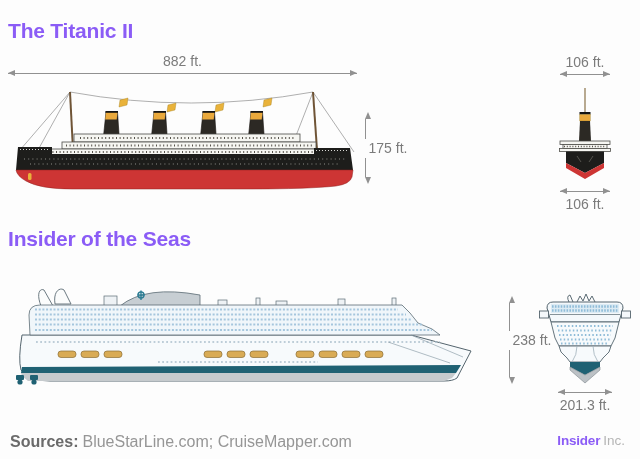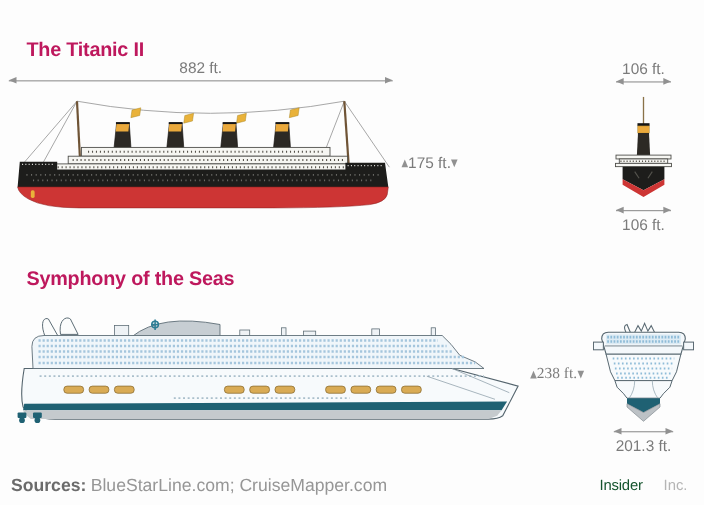--- a/index.html
+++ b/index.html
@@ -1,41 +1,41 @@
 <!DOCTYPE html>
 <html><head>
 <meta charset="utf-8">
 <style>
   html,body{margin:0;padding:0;background:#fff;}
   .canvas{position:relative;width:640px;height:459px;background:#fdfdfd;overflow:hidden;
           font-family:"Liberation Sans",sans-serif;}
-  .ship-title{position:absolute;margin:16px;font-size:18px;font-weight:700;color:#be185d;
+  .ship-title{position:absolute;margin:0;font-size:21px;font-weight:700;color:#8b5cf6;
               letter-spacing:-0.2px;white-space:nowrap;}
   .abs{position:absolute;}
   
   .dim-h{position:absolute;}
   .dim-label{font-size:14px;color:#7b7b7b;text-align:center;line-height:17px;white-space:nowrap;}
   .dim-line{position:relative;height:1px;background:#919191;}
   .dim-h.above .dim-line{margin-top:3px;}
   .dim-h.below .dim-line{margin-bottom:4px;}
   .ah{position:absolute;width:0;height:0;top:-3px;}
   .ah-left{left:0;border-top:3.5px solid transparent;border-bottom:3.5px solid transparent;border-right:7px solid #919191;}
   .ah-right{right:0;border-top:3.5px solid transparent;border-bottom:3.5px solid transparent;border-left:7px solid #919191;}
   
-  .dim-v{position:absolute;display:flex;flex-direction:row;align-items:center;}
+  .dim-v{position:absolute;display:flex;flex-direction:column;}
   .vline{width:1px;background:#919191;flex:1;}
   .vcap{width:0;height:0;}
   .vcap-up{border-left:3.5px solid transparent;border-right:3.5px solid transparent;border-bottom:7px solid #919191;}
   .vcap-down{border-left:3.5px solid transparent;border-right:3.5px solid transparent;border-top:7px solid #919191;}
   .dim-v .dim-label{margin:1px 0;}
   
   .sources{position:absolute;left:10px;top:433px;font-size:16px;color:#969696;white-space:nowrap;text-align:center;}
   .sources .src-label{color:#6b6b6b;font-weight:700;margin-right:4px;}
   .brand{position:absolute;right:15px;top:433px;font-size:13.5px;color:#b5b5b5;white-space:nowrap;}
-  .brand .brand-name{color:#14532d;font-weight:400;margin-right:19px;letter-spacing:-0.2px;}
+  .brand .brand-name{color:#8b5cf6;font-weight:700;margin-right:3px;letter-spacing:-0.2px;}
 </style>
 </head>
 <body>
 
 <div class="canvas">
 
   <h1 class="ship-title" style="left:8px;top:19px;">The Titanic II</h1>
 
   <div class="dim-h above" style="left:8px;top:53px;width:349px;">
     <div class="dim-label">882 ft.</div>
@@ -137,21 +137,21 @@
   </svg>
 
   <div class="dim-h below" style="left:560px;top:191px;width:50px;">
     <div class="dim-line">
       <span class="ah ah-left"></span>
       <span class="ah ah-right"></span>
     </div>
     <div class="dim-label">106 ft.</div>
   </div>
 
-  <h1 class="ship-title" style="left:8px;top:227px;">Symphony of the Seas</h1>
+  <h1 class="ship-title" style="left:8px;top:227px;">Insider of the Seas</h1>
 
 
   <svg class="abs" style="left:8px;top:287px;" width="468" height="100" viewBox="0 0 468 100">
     <g fill="#fbfcfc" stroke="#5b6b74" stroke-width="0.9">
       <path d="M33,19 C28,6 32,1 36,3 L45,19 Z"></path>
       <path d="M47,17 C45,4 52,0 56,3 L63,17 Z"></path>
     </g>
     <g>
       <rect x="96" y="9" width="13" height="10" fill="#eef2f5" stroke="#5b6b74" stroke-width="0.7"></rect>
       <path d="M112,19 Q138,-2 192,8 L192,19 Z" fill="#c7ced3" stroke="#5b6b74" stroke-width="0.8"></path>
@@ -200,21 +200,21 @@
     <polygon points="14,80 453,78 448,86 13,86" fill="#1f6173"></polygon>
     <polygon points="13,86 448,86 444,91 436,94 42,94 20,94 14,89" fill="#c5cacd"></polygon>
     <g fill="#1f6173">
       <rect x="8" y="88" width="8" height="5" rx="1"></rect>
       <circle cx="12" cy="95" r="2.6"></circle>
       <rect x="22" y="88" width="8" height="5" rx="1"></rect>
       <circle cx="26" cy="95" r="2.6"></circle>
     </g>
   </svg>
 
-  <div class="dim-v" style="left:482px;top:296px;height:88px;width:46px;font-family:Liberation Serif, serif;">
+  <div class="dim-v" style="left:509px;top:296px;height:88px;width:46px;">
     <span class="vcap vcap-up"></span>
     <div class="vline"></div>
     <div class="dim-label">238 ft.</div>
     <div class="vline"></div>
     <span class="vcap vcap-down"></span>
   </div>
 
 
   <svg class="abs" style="left:539px;top:292px;" width="92" height="94" viewBox="0 0 92 94">
     <g stroke="#5b6b74" stroke-width="1" fill="none">

